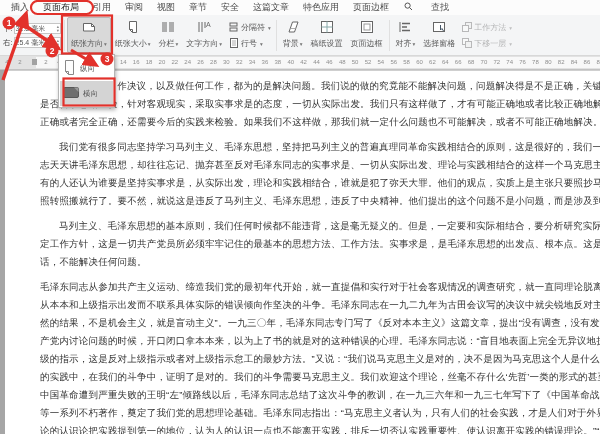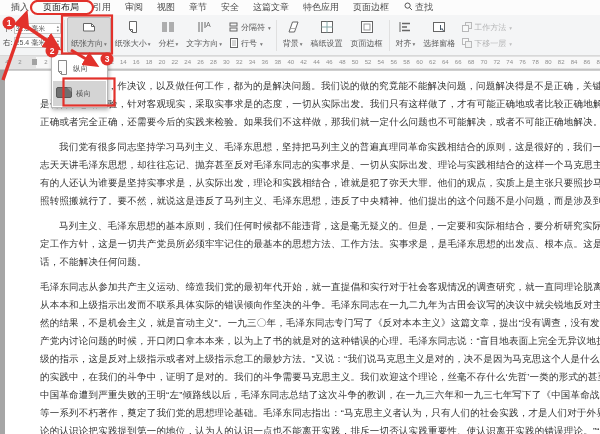--- a/index.html
+++ b/index.html
@@ -3,21 +3,21 @@
 <meta charset="utf-8">
 <style>
   html,body{margin:0;padding:0;background:#888;}
   .stage{position:relative;width:600px;height:434px;overflow:hidden;background:#fff;
          font-family:"Liberation Sans",sans-serif;-webkit-font-smoothing:antialiased;}
   
   .tabbar{display:flex;align-items:center;height:15px;background:#fcfcfc;padding-left:4px;
           font-size:9px;color:#4a4a4a;}
   .tab{padding:0 7px;line-height:15px;white-space:nowrap;cursor:default;}
   .tab.active{color:#222;}
-  .searchbox{display:flex;align-items:center;gap:2px;margin-left:8px;color:#555;white-space:nowrap;}
+  .searchbox{display:flex;align-items:center;gap:18px;margin-left:8px;color:#555;white-space:nowrap;}
   
   .ribbon{display:flex;align-items:stretch;height:41px;background:#f4f5f6;
           border-bottom:1px solid #d8d8d8;padding:2px 0 1px 2px;box-sizing:border-box;}
   .vsep{width:1px;background:#e0e0e0;margin:3px 2px;}
   .margin-group{display:flex;flex-direction:column;justify-content:center;gap:3px;
                 width:60px;box-sizing:border-box;padding:0 1px;}
   .mfield{display:flex;align-items:center;font-size:7.5px;color:#444;}
   .mfield .box{background:#fff;border:1px solid #c6c6c6;height:11px;flex:1;margin-left:1px;
                display:flex;align-items:center;justify-content:space-between;padding:0 1px;box-sizing:border-box;}
   .mfield .val{font-size:7px;color:#555;white-space:nowrap;}
@@ -37,21 +37,21 @@
   .rnum{position:absolute;top:3px;font-size:6px;color:#8f8f8f;transform:translateX(-50%);}
   .indent-marker{position:absolute;left:32px;top:3px;width:5px;height:6px;background:#a2a2a2;}
   
   .doc{position:relative;height:364px;background:#a6a6a6;}
   .page{position:absolute;left:5px;top:0;width:680px;height:100%;background:#fff;
         border-top:1px solid #cfcfcf;padding:6px 0 0 35px;box-sizing:border-box;}
   .dline{white-space:nowrap;height:18px;line-height:18px;font-size:9.5px;color:#333;letter-spacing:.2px;}
   .para{margin-bottom:7px;}
   .para.indent .dline:first-child{text-indent:2em;}
   
-  .dropdown{position:absolute;left:51px;top:54px;width:53px;background:#fff;
+  .dropdown{position:absolute;left:58px;top:54px;width:53px;background:#fff;
             border:1px solid #b5b5b5;box-shadow:1px 2px 4px rgba(0,0,0,.3);z-index:5;padding:1px;}
   .dd-item{height:25px;display:flex;align-items:center;gap:4px;padding:0 3px;font-size:7.5px;color:#555;}
   .dd-item.selected{background:#d4d4d4;}
   
   .anno{position:absolute;left:0;top:0;z-index:10;pointer-events:none;}
 </style>
 </head>
 <body>
 
 <div class="stage">

